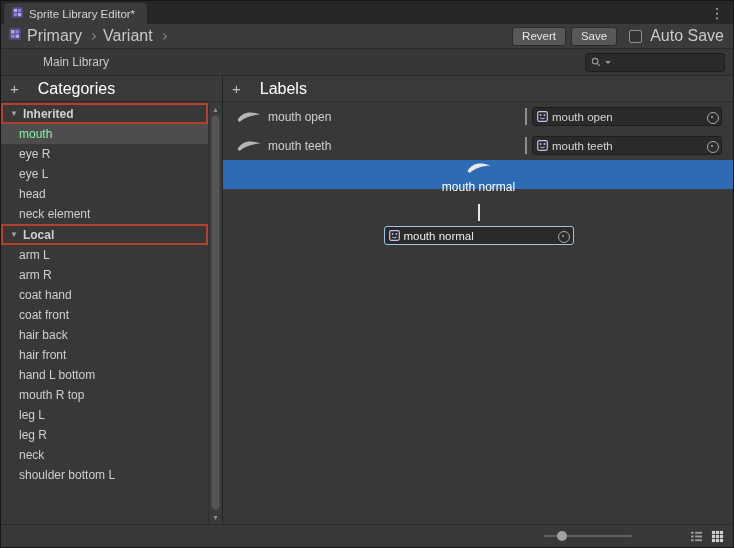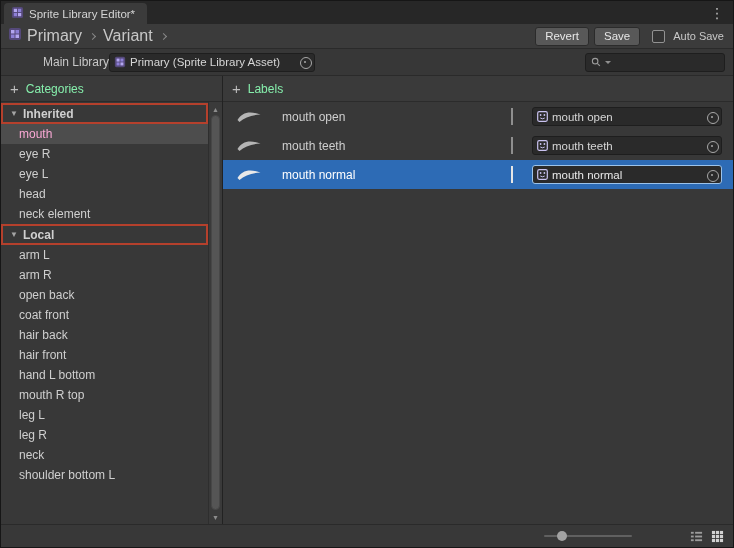--- a/index.html
+++ b/index.html
@@ -16,60 +16,60 @@
   .tab{display:flex;align-items:center;gap:5px;background:#3b3b3b;height:21px;padding:0 12px 0 7px;margin-left:3px;border-radius:4px 4px 0 0;font-size:11.5px;color:#d4d4d4;}
   .kebab{color:#bdbdbd;font-size:14px;padding:0 9px;align-self:center;cursor:default;}
 
   
   .toolbar{height:25px;background:#3b3b3b;display:flex;align-items:center;padding:0 7px;gap:5px;border-bottom:1px solid #2a2a2a;flex:none;}
   .bc-label{color:#c8c8c8;font-size:16px;}
   .chev{width:5px;height:5px;border-top:1px solid #888;border-right:1px solid #888;transform:rotate(45deg);margin:0 3px;flex:none;}
   .tb-spacer{flex:1;}
   .btn{background:#585858;border:1px solid #2b2b2b;border-radius:3px;color:#e6e6e6;font-size:11.5px;height:19px;padding:0 9px;font-family:inherit;}
   .checkbox{width:13px;height:13px;background:#333;border:1px solid #929292;border-radius:2px;margin-left:7px;flex:none;}
-  .autosave{font-size:11px;color:#c8c8c8;margin-left:3px;margin-right:2px;}
+  .autosave{font-size:16px;color:#c8c8c8;margin-left:3px;margin-right:2px;}
 
   
   .mainlib{height:27px;display:flex;align-items:center;padding:0 8px;border-bottom:1px solid #2a2a2a;background:#373737;flex:none;text-align:right;}
   .mainlib-label{width:100px;font-size:12px;color:#c8c8c8;flex:none;}
   .object-field{height:19px;background:#2a2a2a;border:1px solid #1e1e1e;border-radius:3px;display:flex;align-items:center;gap:4px;padding:0 3px 0 4px;font-size:11.5px;color:#d6d6d6;}
   .mainlib .object-field{width:206px;}
   .obj-text{white-space:nowrap;overflow:hidden;text-overflow:ellipsis;}
   .picker{width:13px;height:13px;position:relative;flex:none;margin-left:auto;cursor:default;}
   .picker::before{content:"";position:absolute;left:1.5px;top:1.5px;width:10px;height:10px;border:1.2px solid #a8a8a8;border-radius:50%;}
   .picker::after{content:"";position:absolute;left:5.7px;top:5.7px;width:2.2px;height:2.2px;border-radius:50%;background:#a8a8a8;}
   .search-field{margin-left:auto;width:140px;height:19px;background:#2a2a2a;border:1px solid #1e1e1e;border-radius:3px;display:flex;align-items:center;padding:0 4px;gap:2px;}
   .search-caret{width:0;height:0;border-left:3px solid transparent;border-right:3px solid transparent;border-top:3px solid #8f8f8f;margin-left:1px;}
   .search-text{font-size:11.5px;color:#d6d6d6;}
 
   
   .panels{flex:1;display:flex;min-height:0;}
   .left-panel{width:222px;border-right:1px solid #222;display:flex;flex-direction:column;flex:none;background:#383838;}
   .panel-header{height:26px;display:flex;align-items:center;gap:7px;padding:0 9px;border-bottom:1px solid #2b2b2b;background:#3a3a3a;flex:none;}
   .plus{font-size:15px;color:#bdbdbd;line-height:1;cursor:default;}
-  .panel-title{font-size:12px;color:#86efac;}
+  .panel-title{font-size:16px;color:#ffffff;margin-left:12px;}
   .list-area{flex:1;position:relative;min-height:0;}
   .cat-list{position:absolute;left:0;top:1px;right:14px;}
   .cat-row{height:20px;display:flex;align-items:center;padding-left:18px;font-size:12px;color:#cfcfcf;}
   .cat-row.foldout{padding-left:9px;gap:5px;font-weight:bold;height:21px;}
   .cat-row.annotated{box-shadow:inset 0 0 0 2px var(--ann-red);}
-  .cat-row.selected{background:var(--sel-gray);color:#f9a8d4;}
+  .cat-row.selected{background:var(--sel-gray);color:#86efac;}
   .tri{font-size:8px;color:#a5a5a5;}
 
   
   .vscroll{position:absolute;top:0;right:0;bottom:0;width:14px;background:#3a3a3a;border-left:1px solid #2e2e2e;display:flex;flex-direction:column;align-items:center;padding:2px 0;}
   .sarrow{height:10px;display:flex;align-items:center;justify-content:center;font-size:7px;color:#8d8d8d;flex:none;}
   .strack{flex:1;width:100%;position:relative;}
   .sthumb{position:absolute;left:2px;right:2px;top:1px;bottom:2px;background:#555;border:1px solid #474747;border-radius:5px;}
 
   
   .right-panel{flex:1;display:flex;flex-direction:column;min-width:0;background:#383838;}
   .label-list{flex:1;}
-  .label-row{height:29px;display:flex;align-items:center;padding:0 11px 0 12px;gap:19px;}
-  .label-row.selected{background:var(--sel-blue);}
+  .label-row{height:29px;display:flex;align-items:center;padding:0 11px 0 12px;gap:5px;}
+  .label-row.selected{background:var(--sel-blue);flex-direction:column;}
   .sprite-thumb{width:28px;display:flex;justify-content:center;flex:none;}
   .sprite-thumb path{fill:#b5b5b5;}
   .label-row.selected .sprite-thumb path{fill:#e9e9e9;}
   .label-name{font-size:12px;color:#cfcfcf;}
   .label-row.selected .label-name{color:#fff;}
   .row-spacer{flex:1;}
   .handle{width:2px;height:17px;background:#8f8f8f;flex:none;}
   .label-row.selected .handle{background:#e6e6e6;}
   .label-obj{width:190px;flex:none;}
   .label-row.selected .object-field{border-color:#9cc3ea;color:#e9e9e9;}
@@ -118,33 +118,20 @@
     <span class="chev"></span>
     <span class="tb-spacer"></span>
     <button class="btn">Revert</button>
     <button class="btn">Save</button>
     <span class="checkbox"></span>
     <span class="autosave">Auto Save</span>
   </div>
 
   <div class="mainlib">
     <span class="mainlib-label">Main Library</span>
-    <div class="object-field">
-      <span style="display:flex;">
-        <svg width="12" height="12" viewBox="0 0 14 14">
-            <rect x="1" y="1" width="12" height="12" rx="2" fill="#55497a"></rect>
-            <rect x="3" y="3" width="3.5" height="3.5" fill="#b3a6f0"></rect>
-            <rect x="7.5" y="3" width="3.5" height="3.5" fill="#8d7fd6"></rect>
-            <rect x="3" y="7.5" width="3.5" height="3.5" fill="#8d7fd6"></rect>
-            <rect x="7.5" y="7.5" width="3.5" height="3.5" fill="#b3a6f0"></rect>
-          </svg>
-      </span>
-      <span class="obj-text">Primary (Sprite Library Asset)</span>
-      <span class="picker"></span>
-    </div>
     <div class="search-field">
       <span style="display:flex;">
         <svg width="12" height="12" viewBox="0 0 14 14">
             <circle cx="6" cy="6" r="3.2" fill="none" stroke="#9a9a9a" stroke-width="1.3"></circle>
             <line x1="8.5" y1="8.5" x2="11.5" y2="11.5" stroke="#9a9a9a" stroke-width="1.3"></line>
           </svg>
       </span>
       <span class="search-caret"></span>
       <span class="search-text"></span>
     </div>
@@ -182,21 +169,21 @@
               <span class="tri">▼</span>
               <span>Local</span>
             </div>
             <div class="cat-row item">
               <span>arm L</span>
             </div>
             <div class="cat-row item">
               <span>arm R</span>
             </div>
             <div class="cat-row item">
-              <span>open back</span>
+              <span>coat hand</span>
             </div>
             <div class="cat-row item">
               <span>coat front</span>
             </div>
             <div class="cat-row item">
               <span>hair back</span>
             </div>
             <div class="cat-row item">
               <span>hair front</span>
             </div>

